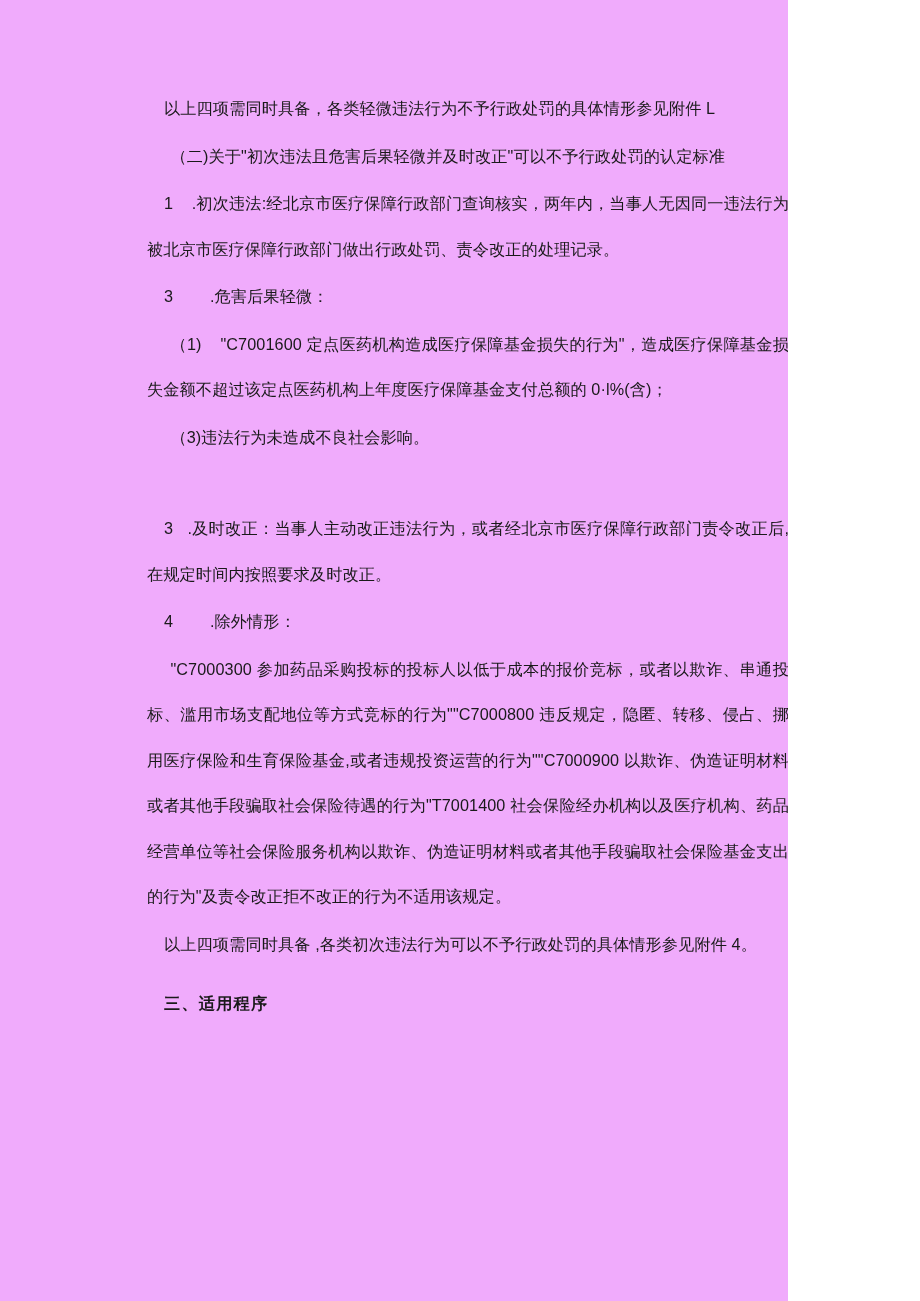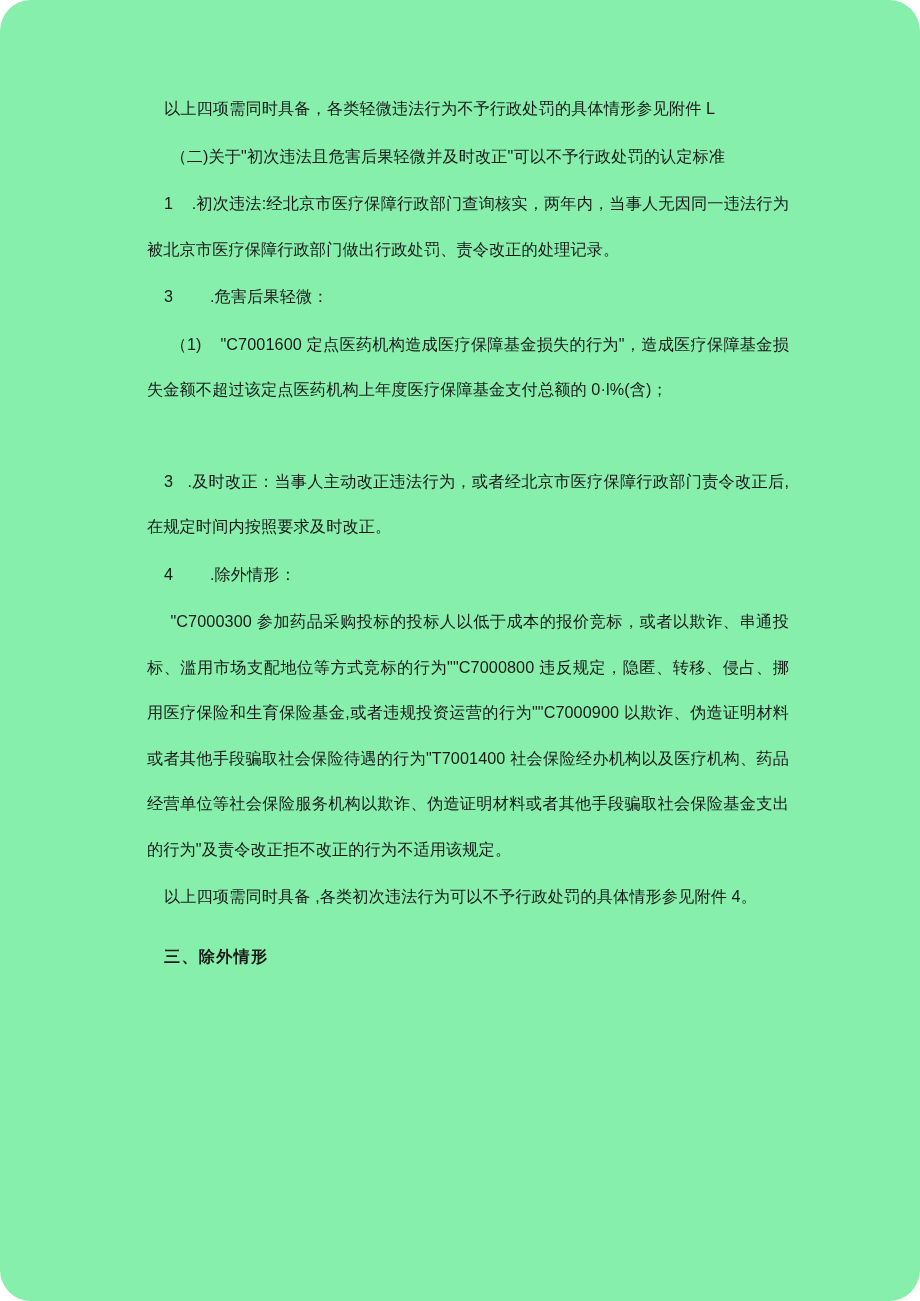--- a/index.html
+++ b/index.html
@@ -6,26 +6,25 @@
   html, body {
     margin: 0;
     padding: 0;
     background: #ffffff;
   }
   body {
     font-family: "Liberation Sans", "DejaVu Sans", sans-serif;
   }
   .page {
     position: relative;
-    width: 920px;
+    width: 788px;
     height: 1301px;
-    background: #86efac;
+    background: #f0abfc;
     overflow: hidden;
     box-sizing: border-box;
-    border-radius: 31px;
   }
   .content {
     position: absolute;
     left: 147px;
     top: 86px;
     width: 642px;
   }
   .para {
     margin: 0;
     padding: 0;
@@ -57,26 +56,27 @@
 
     <p class="para ind-2 gap-md">（二)关于"初次违法且危害后果轻微并及时改正"可以不予行政处罚的认定标准</p>
 
     <p class="para ind-1 gap-md">1    .初次违法:经北京市医疗保障行政部门查询核实，两年内，当事人无因同一违法行为被北京市医疗保障行政部门做出行政处罚、责令改正的处理记录。</p>
 
     <p class="para ind-1 gap-md">3        .危害后果轻微：</p>
 
     <p class="para ind-2 gap-md">（1)    "C7001600 定点医药机构造成医疗保障基金损失的行为"，造成医疗保障基金损失金额不超过该定点医药机构上年度医疗保障基金支付总额的 0·l%(含)；</p>
 
 
+    <p class="para ind-2 gap-md">（3)违法行为未造成不良社会影响。</p>
 
     <p class="para ind-1 gap-lg">3   .及时改正：当事人主动改正违法行为，或者经北京市医疗保障行政部门责令改正后,在规定时间内按照要求及时改正。</p>
 
     <p class="para ind-1 gap-md">4        .除外情形：</p>
 
     <p class="para ind-2 gap-md">"C7000300 参加药品采购投标的投标人以低于成本的报价竞标，或者以欺诈、串通投标、滥用市场支配地位等方式竞标的行为""C7000800 违反规定，隐匿、转移、侵占、挪用医疗保险和生育保险基金,或者违规投资运营的行为""C7000900 以欺诈、伪造证明材料或者其他手段骗取社会保险待遇的行为"T7001400 社会保险经办机构以及医疗机构、药品经营单位等社会保险服务机构以欺诈、伪造证明材料或者其他手段骗取社会保险基金支出的行为"及责令改正拒不改正的行为不适用该规定。</p>
 
     <p class="para ind-1 gap-md">以上四项需同时具备 ,各类初次违法行为可以不予行政处罚的具体情形参见附件 4。</p>
 
-    <p class="para ind-1 gap-xl bold">三、除外情形</p>
+    <p class="para ind-1 gap-xl bold">三、适用程序</p>
 
 
   </div>
 </div>
 
 </body></html>

